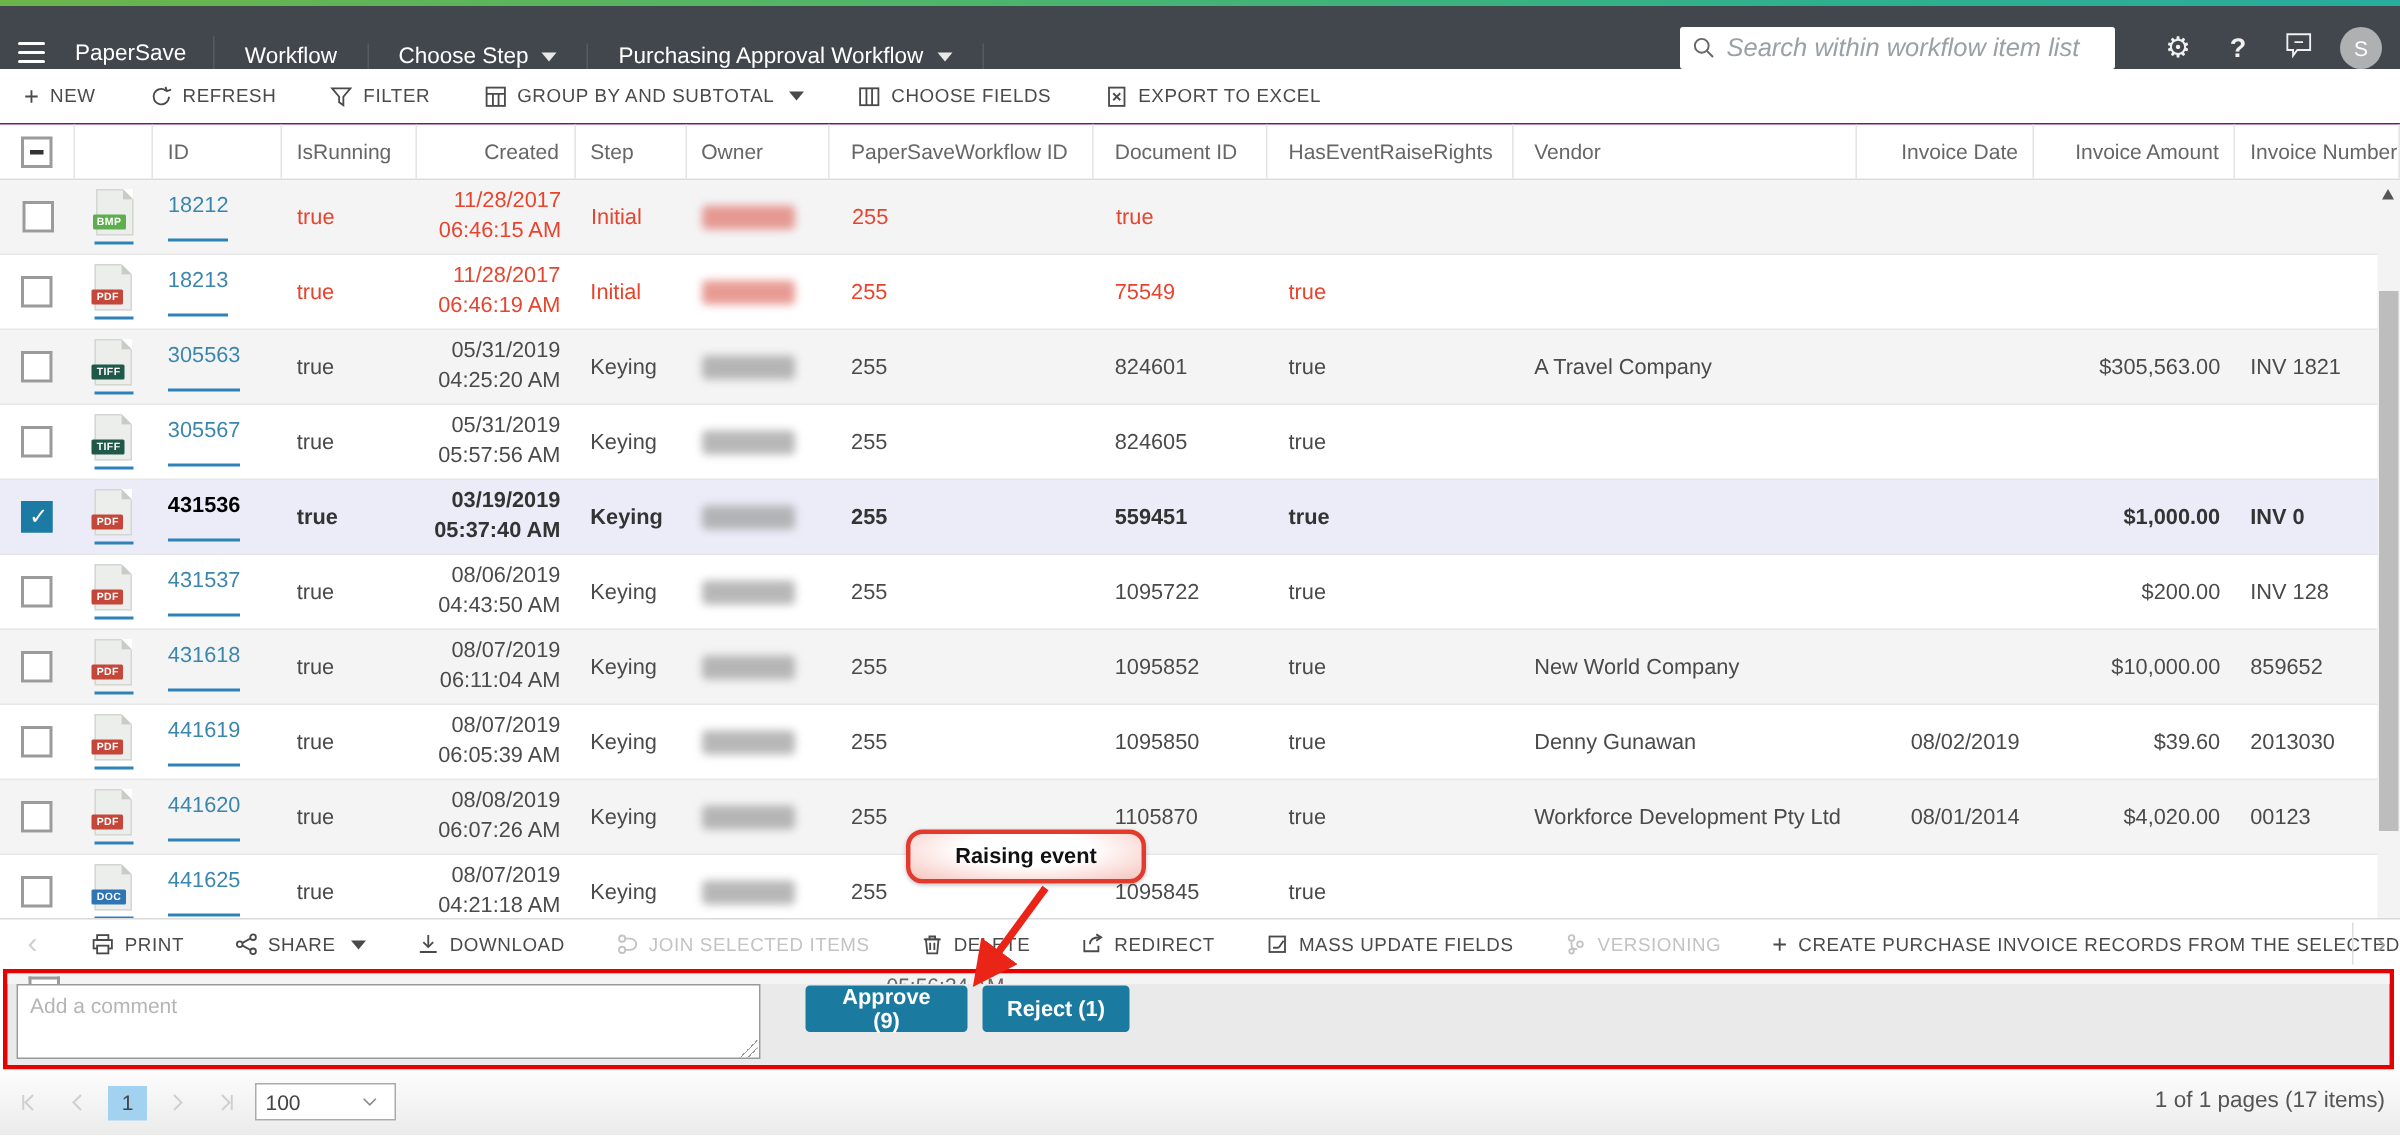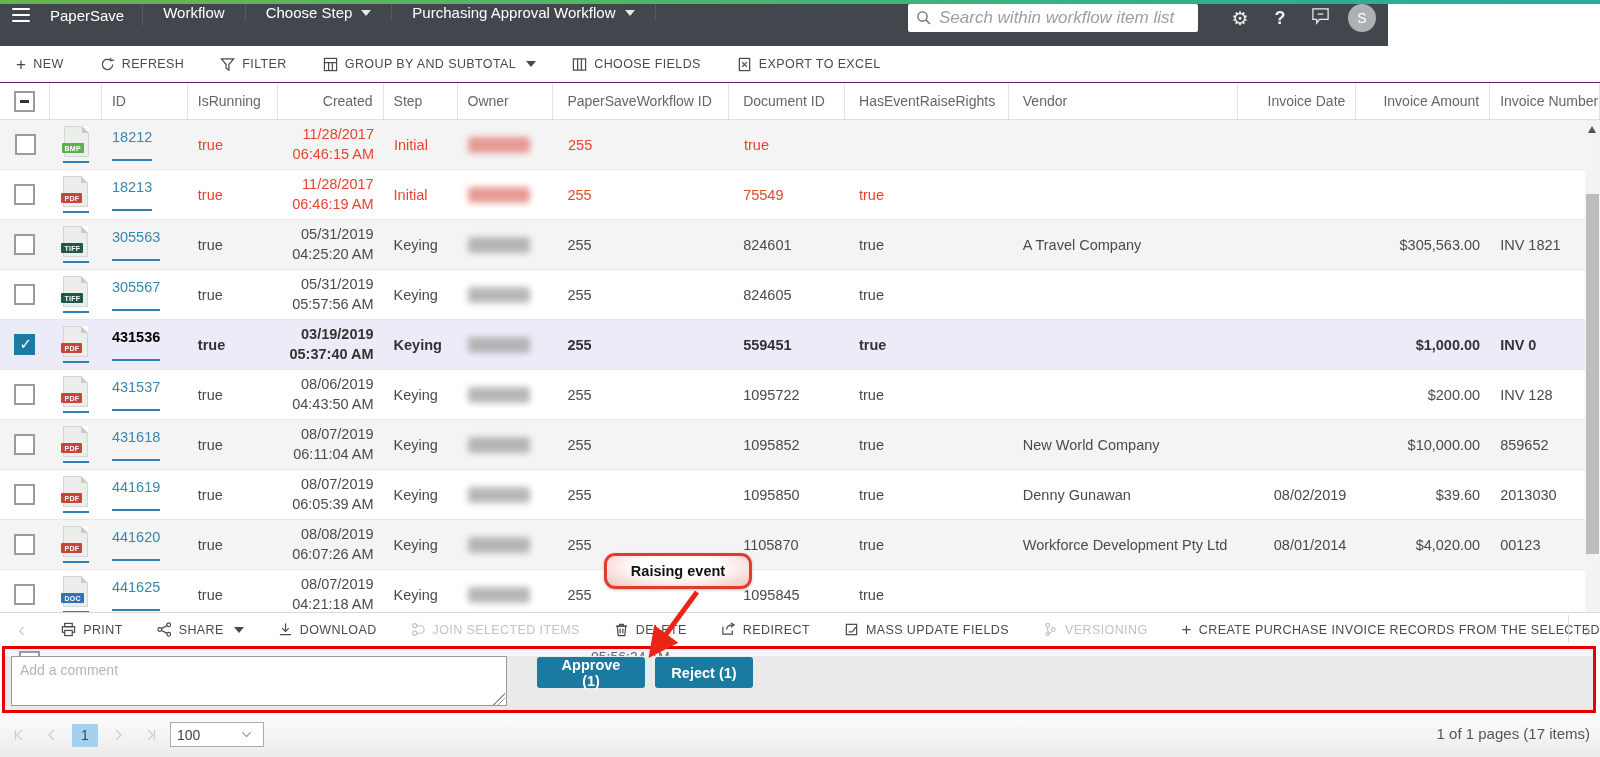--- a/index.html
+++ b/index.html
@@ -5,22 +5,22 @@
   * { margin:0; padding:0; box-sizing:border-box; }
   html,body { width:1600px; height:757px; overflow:hidden; background:#fff;
     font-family:"Liberation Sans","DejaVu Sans",sans-serif; }
   #app { position:relative; width:1600px; height:757px; overflow:hidden; background:#fff; }
 
   
   .top-strip { position:absolute; left:0; top:0; width:1600px; height:4px;
     background:linear-gradient(90deg,#6cb44a 0%,#4db56b 40%,#2fb08c 75%,#29ab9e 100%); }
 
   
-  .navbar { position:absolute; left:0; top:4px; width:1388px; height:42px; background:#42474e;
-    display:flex; align-items:flex-start; color:#fff; }
+  .navbar { position:absolute; left:0; top:4px; width:1600px; height:42px; background:#42474e;
+    display:flex; align-items:flex-end; color:#fff; }
   .nav-item { display:flex; align-items:center; padding:0 20px; border-right:1px solid #565b61;
     font-size:15px; cursor:pointer; white-space:nowrap; }
   .nav-brand { padding:0 18px 0 12px; gap:10px; }
   .hamburger { width:18px; display:inline-block; margin-right:10px; }
   .hamburger span { display:block; height:2px; background:#fff; margin:4px 0; border-radius:1px; }
   .caret-down { display:inline-block; width:0; height:0; margin-left:9px;
     border-left:5px solid transparent; border-right:5px solid transparent; border-top:6px solid #e8e8e8; }
   .nav-right { margin-left:auto; display:flex; align-items:center; gap:0; padding-right:12px; }
   .search-box { display:flex; align-items:center; width:290px; height:28px; background:#fff;
     border-radius:2px; padding:0 8px; margin-right:22px; }
@@ -111,21 +111,21 @@
     border:1px solid #999; font-family:inherit; font-size:14px; color:#444; padding:5px 8px; outline:none; }
   .comment-box::placeholder { color:#b5b5b5; }
   .resize-grip { position:absolute; left:488px; top:44px; width:12px; height:12px; pointer-events:none;
     background:linear-gradient(135deg,transparent 50%,#999 50%,#999 55%,transparent 55%,transparent 70%,#999 70%,#999 75%,transparent 75%); }
   .btn { position:absolute; top:8px; height:31px; background:#1a7a9f; color:#fff; font-weight:bold;
     font-size:14.5px; border:none; border-radius:3px; cursor:pointer; font-family:inherit; padding:0 16px; }
   .btn-approve { left:532px; width:108px; }
   .btn-reject { left:650px; width:98px; }
 
   
-  .callout { position:absolute; left:604px; top:553px; width:148px; height:36px; z-index:60;
+  .callout { position:absolute; left:604px; top:553px; width:160px; height:36px; z-index:60;
     border:3px solid #e23b2e; border-radius:11px;
     background:radial-gradient(ellipse at 50% 35%, #ffffff 40%, #f6c4bd 100%);
     box-shadow:0 1px 3px rgba(0,0,0,.25);
     display:flex; align-items:center; justify-content:center;
     font-size:14.5px; font-weight:bold; color:#111; }
   .arrow-layer { position:absolute; left:595px; top:548px; width:210px; height:130px; z-index:55; pointer-events:none; }
 
   
   .footer { position:absolute; left:0; top:713px; width:1600px; height:44px;
     background:linear-gradient(180deg,#fdfdfd,#ebebeb); z-index:10; }
@@ -670,21 +670,21 @@
     <span class="ab-chevron on">›</span>
   </div>
 
   <div class="red-panel">
     <div class="row-sliver">
       <span class="sliver-chk"></span>
       <span class="sliver-time">05:56:34 AM</span>
     </div>
     <textarea class="comment-box" placeholder="Add a comment" style=""></textarea>
     <span class="resize-grip"></span>
-    <button class="btn btn-approve">Approve (1)</button>
+    <button class="btn btn-approve">Approve (9)</button>
     <button class="btn btn-reject">Reject (1)</button>
   </div>
 
   <div class="callout">
     <span>Raising event</span>
   </div>
   <svg class="arrow-layer" viewBox="0 0 210 130">
     <defs>
       <marker id="ah" markerWidth="7" markerHeight="7" refX="4.5" refY="3" orient="auto">
         <path d="M0,0 L6,3 L0,6 z" fill="#ea2517"></path>

